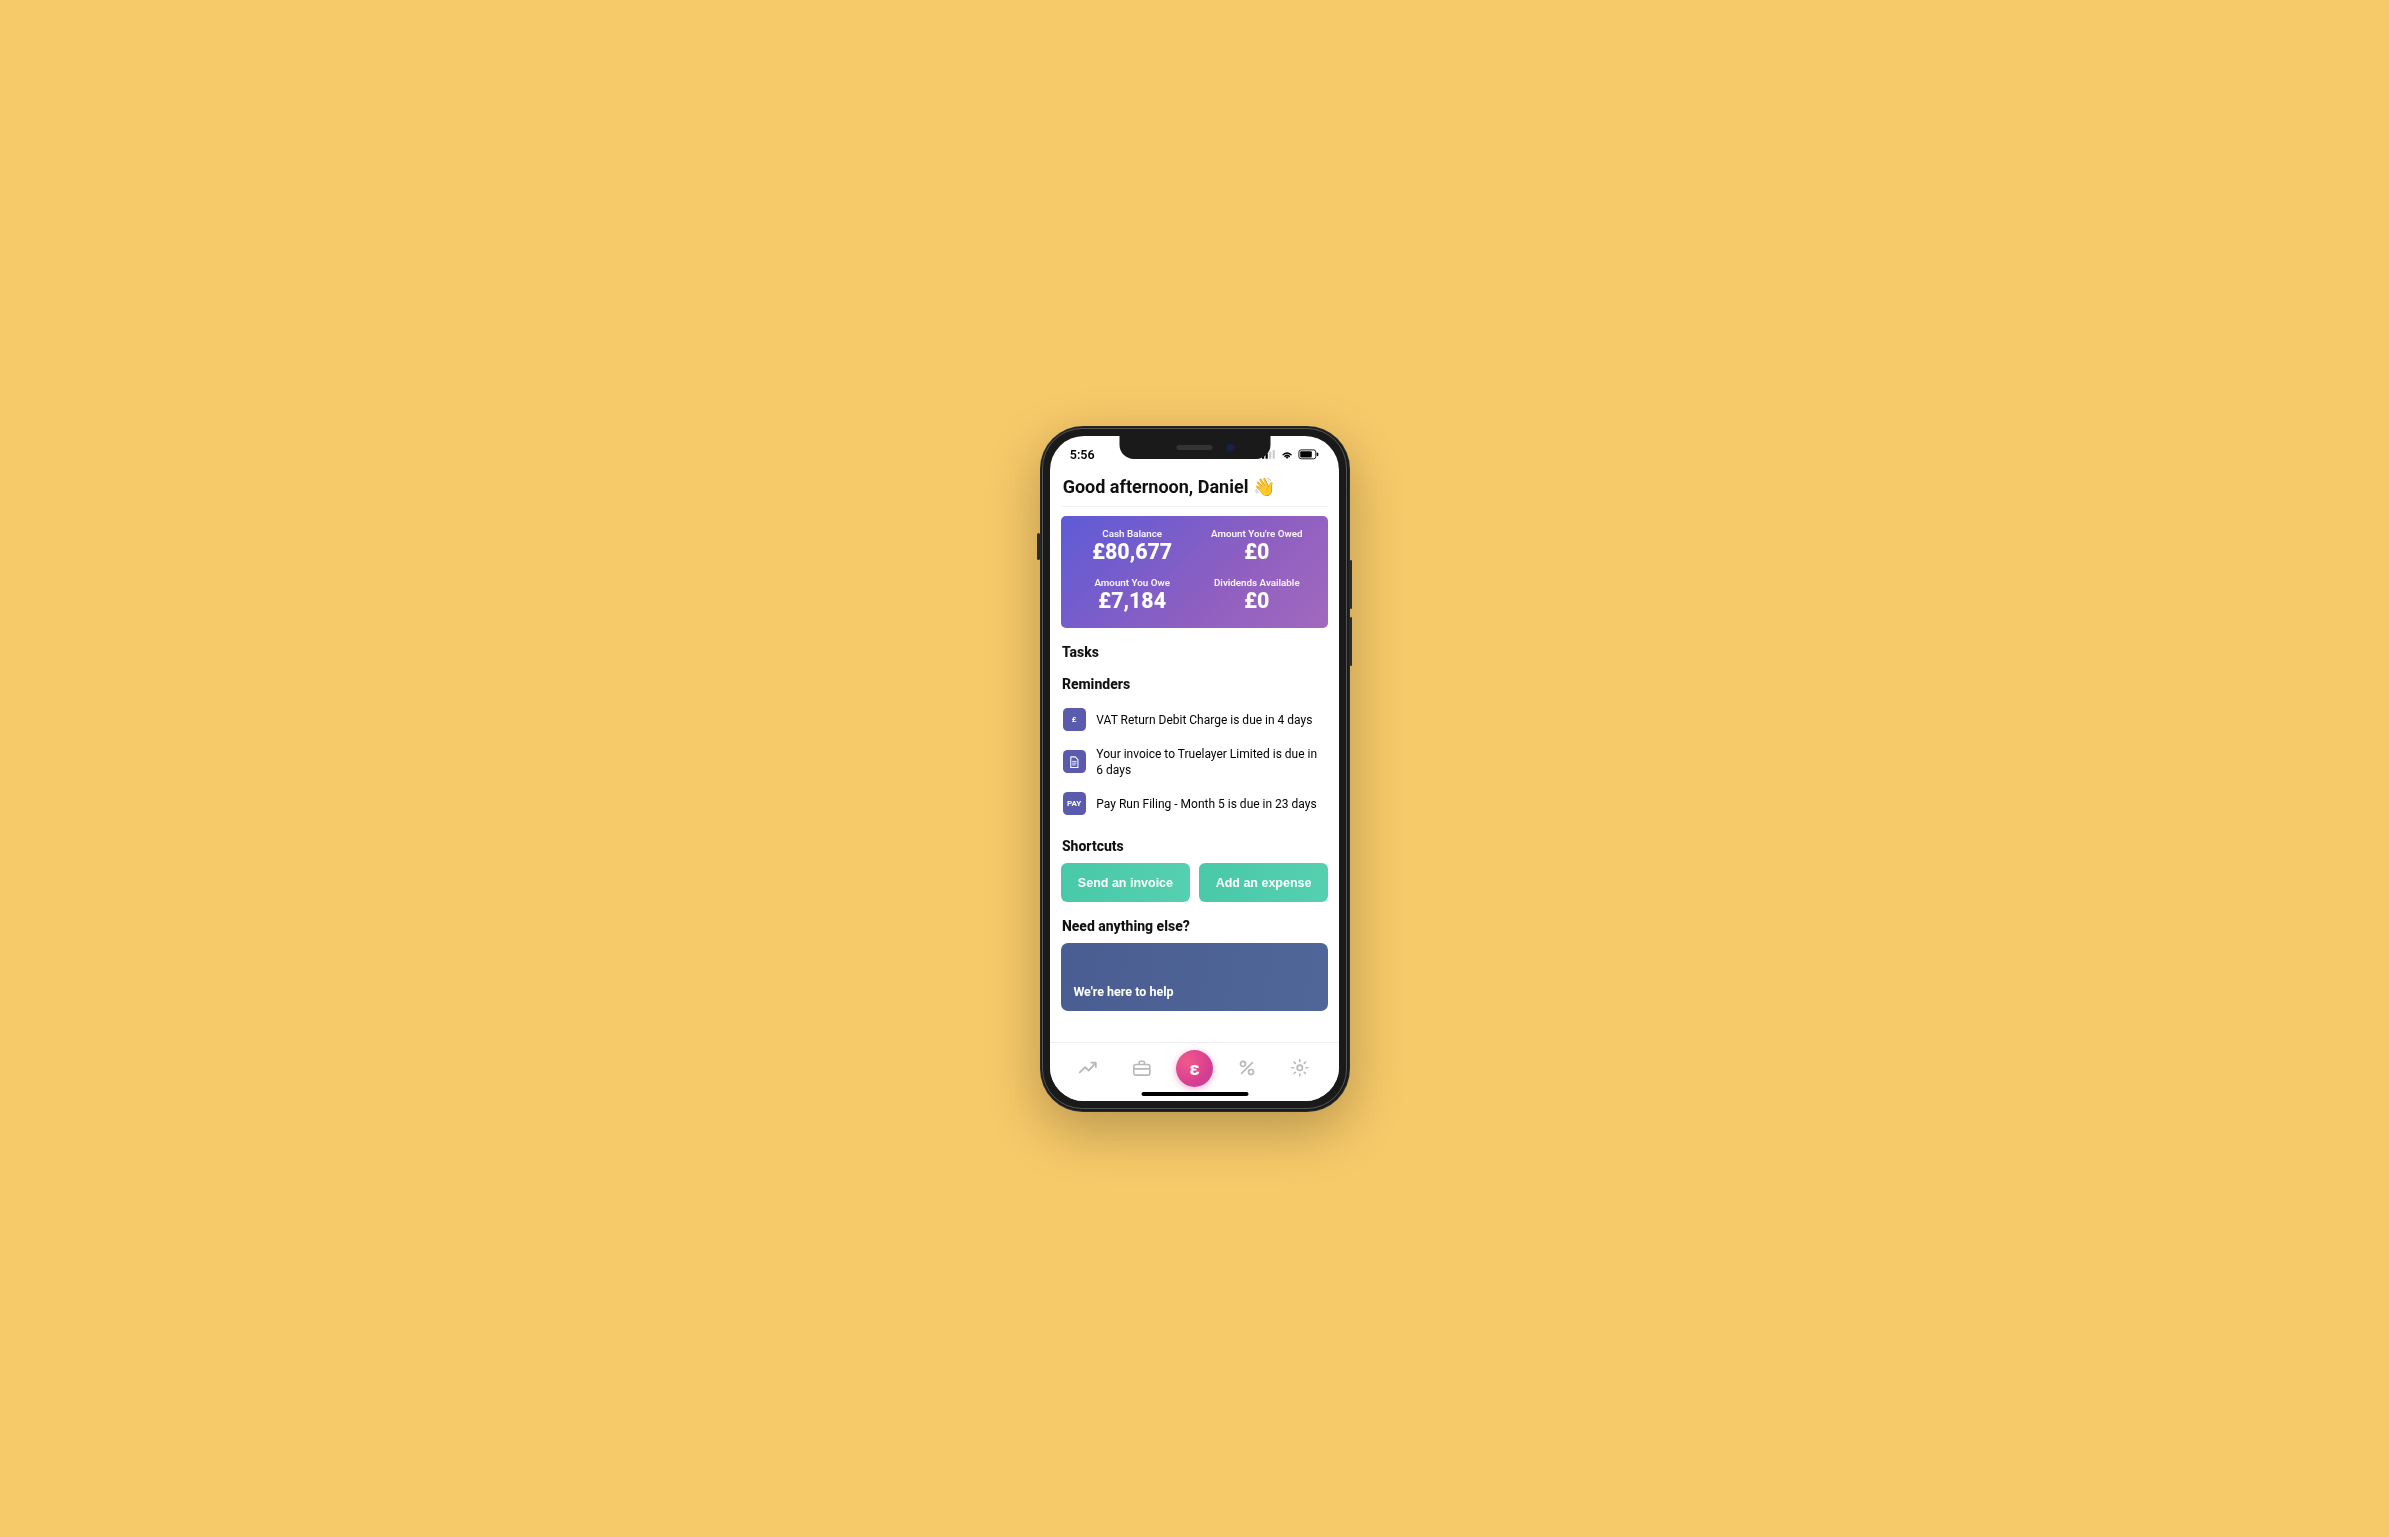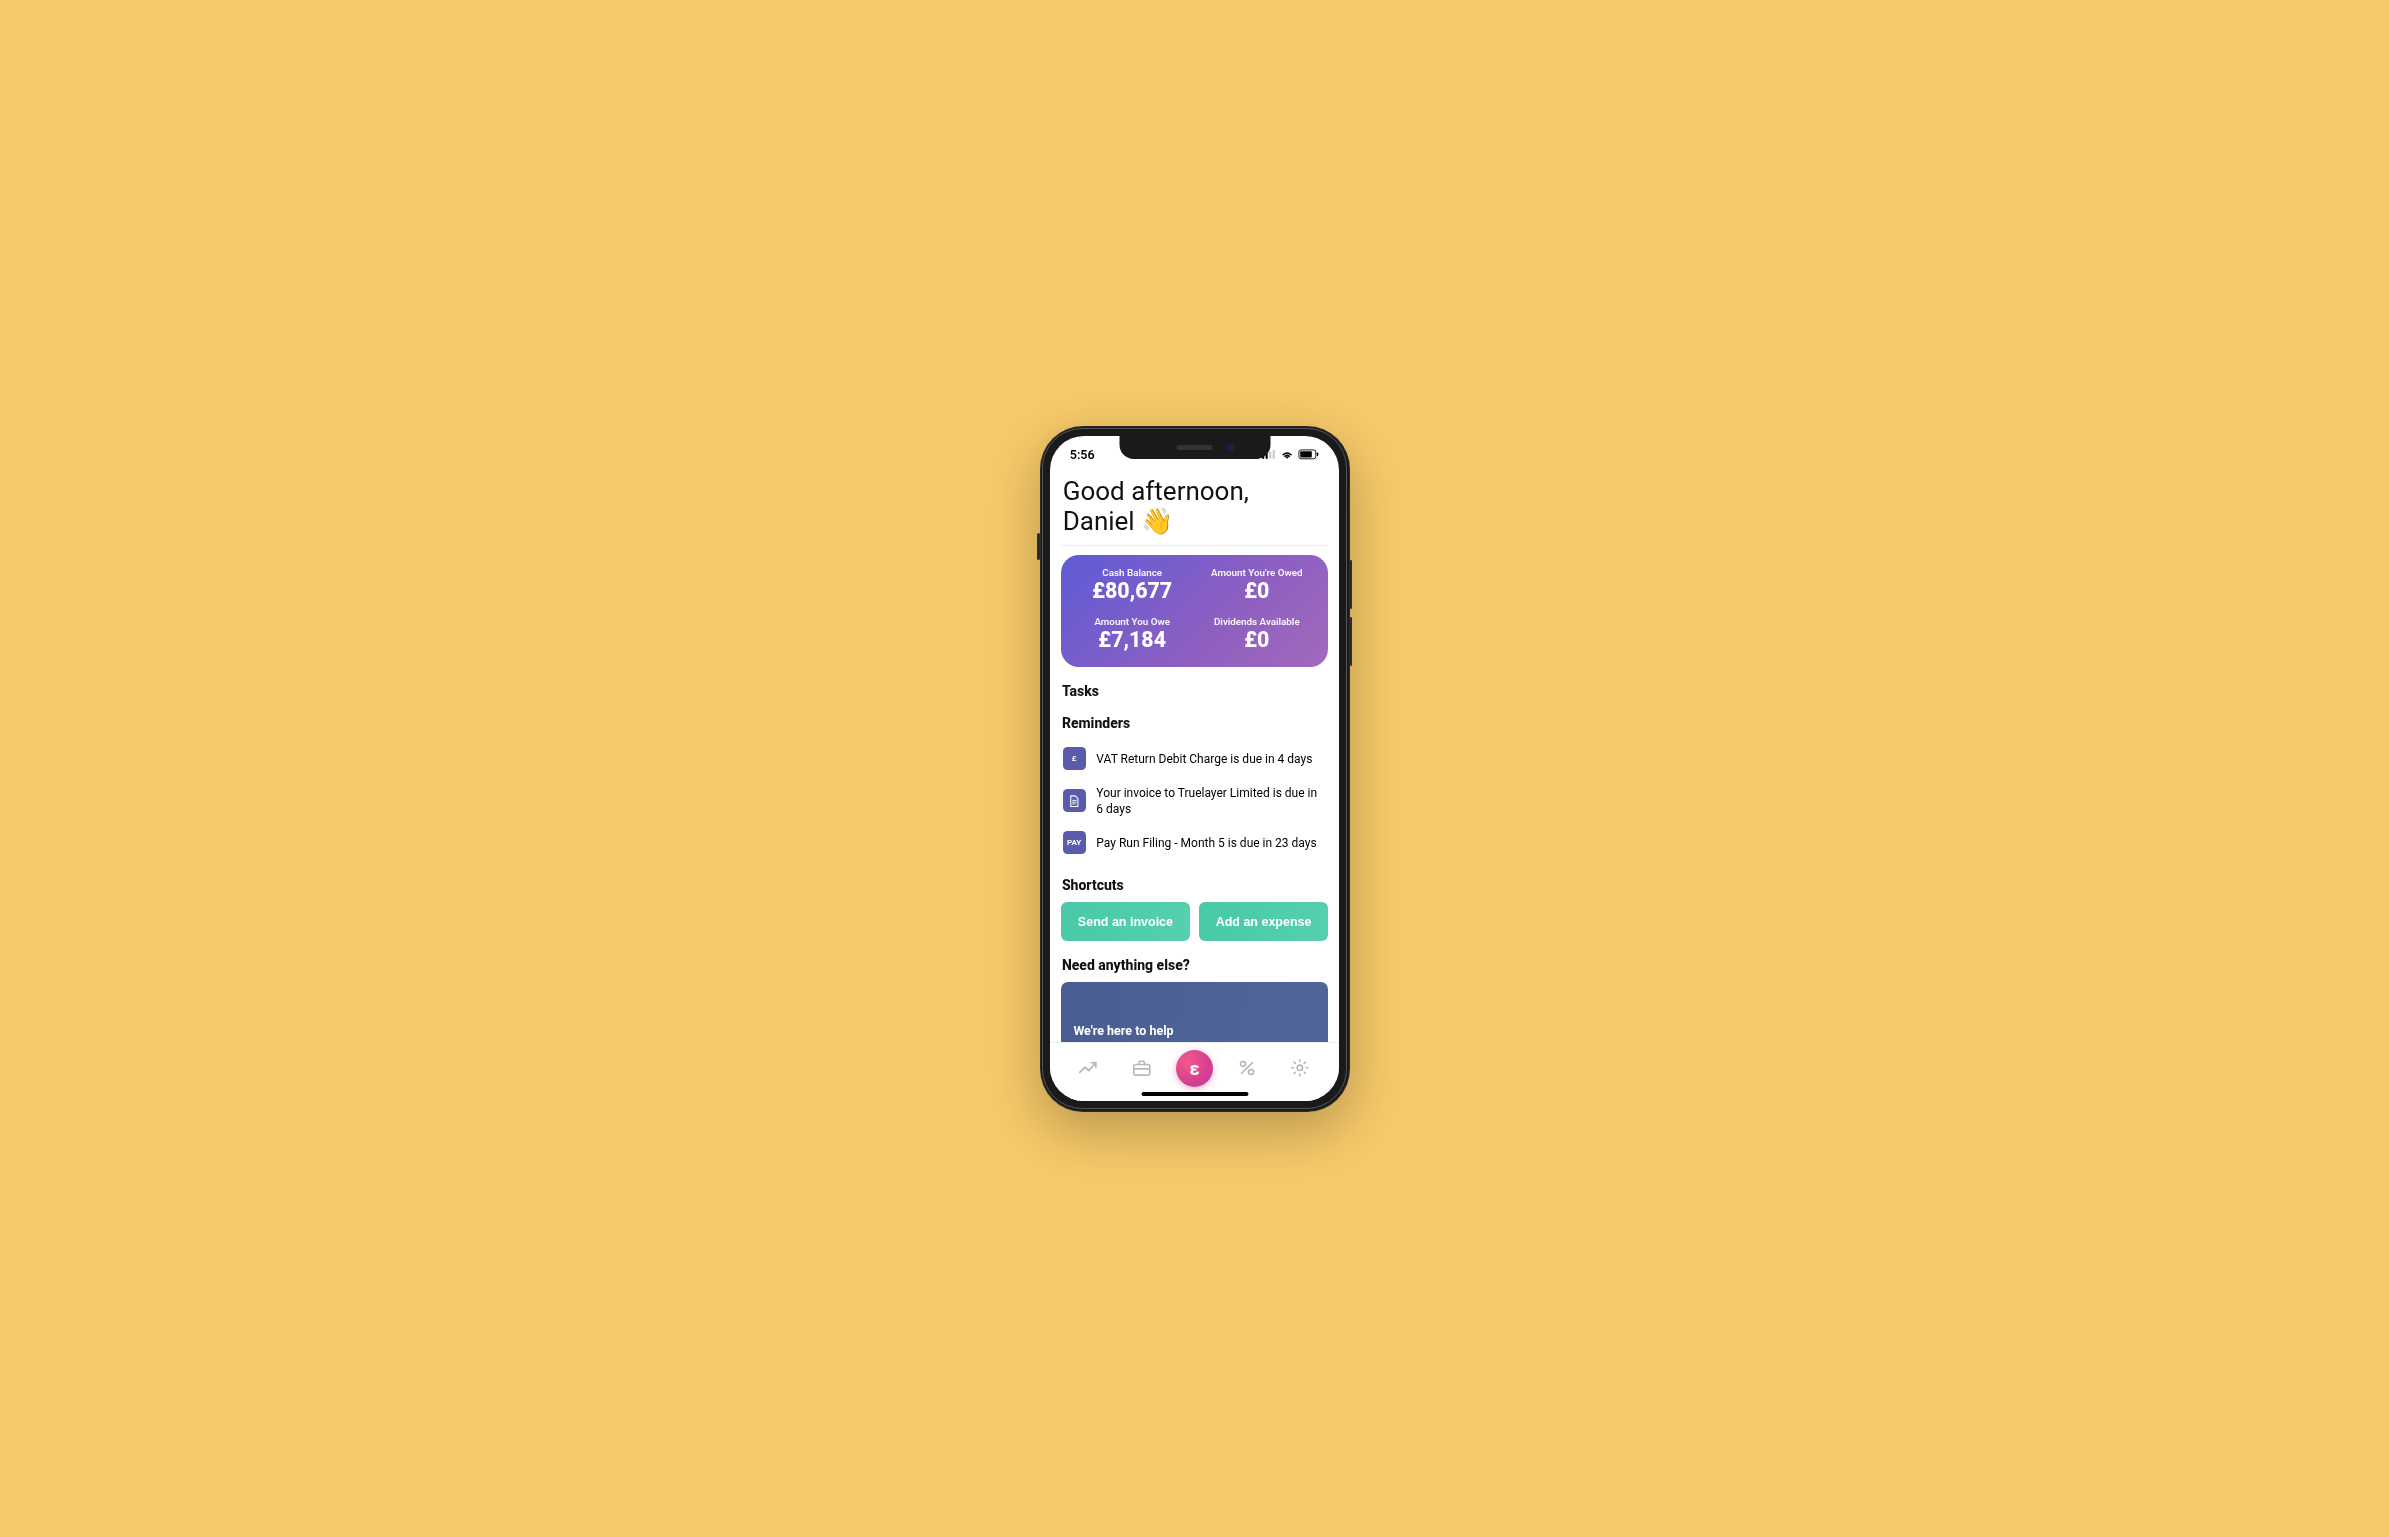--- a/index.html
+++ b/index.html
@@ -78,30 +78,30 @@
   }
   .status-right { display: flex; gap: 3.6px; align-items: center; }
   .status-right svg { display: block; }
   .content {
     flex: 1;
     overflow: hidden;
     padding: 0 10.7px;
     position: relative;
   }
   .greeting {
-    font-size: 26px;
-    font-weight: 400;
+    font-size: 18px;
+    font-weight: 700;
     color: #111;
     padding: 3.6px 1.8px 9px;
     border-bottom: 0.9px solid #eee;
     margin-bottom: 9px;
   }
   .balance-card {
     background: linear-gradient(135deg, #5e5bd6 0%, #8e5fc1 60%, #a269bd 100%);
-    border-radius: 18px;
+    border-radius: 5px;
     padding: 12.5px 9px 14.2px;
     display: grid;
     grid-template-columns: 1fr 1fr;
     row-gap: 12.5px;
     color: #fff;
     text-align: center;
   }
   .bc-label { font-size: 9.8px; font-weight: 600; opacity: 0.95; }
   .bc-value { font-size: 21.4px; font-weight: 800; line-height: 1.2; }
   .section-title {

